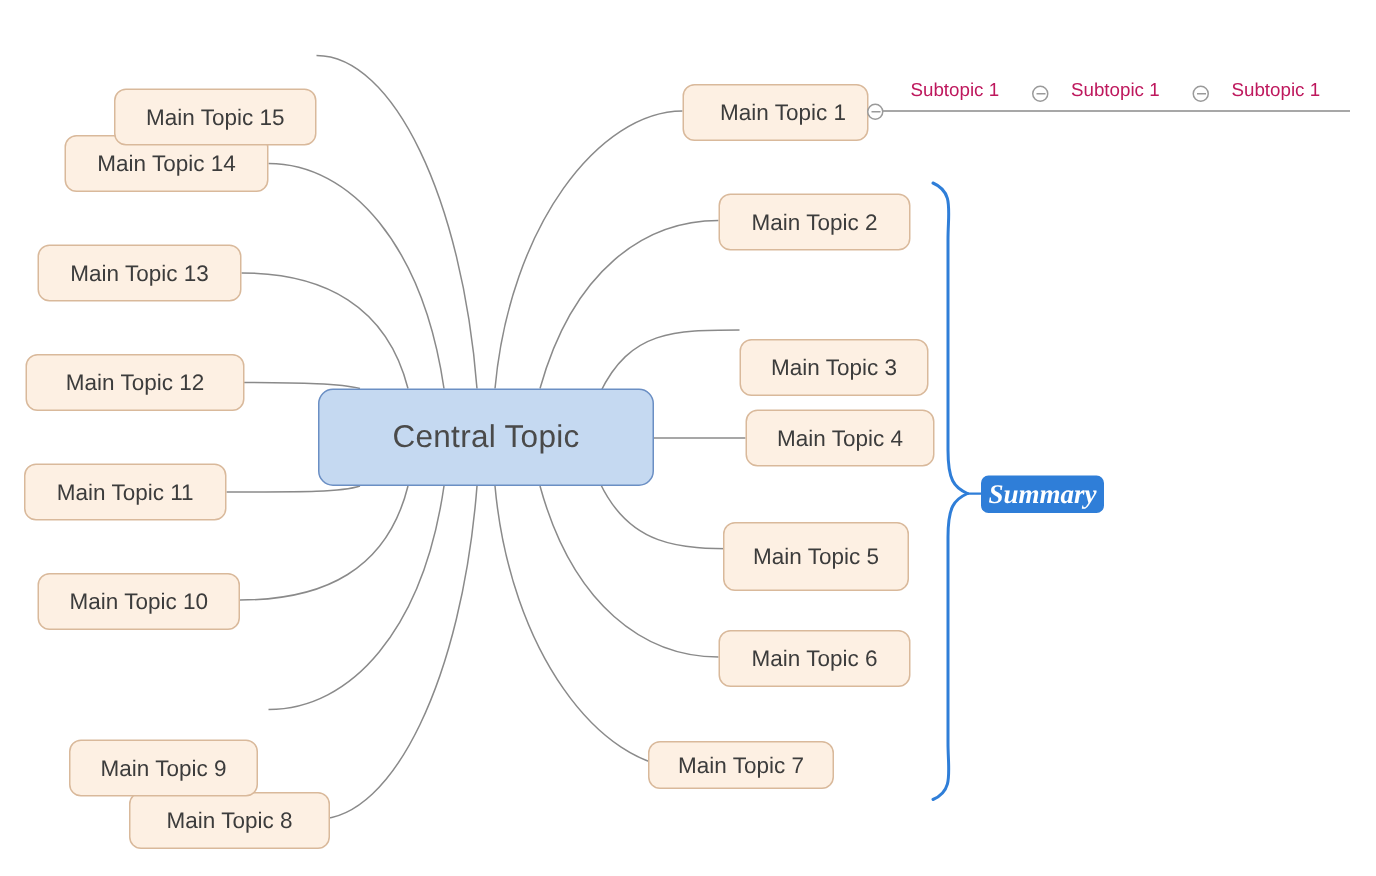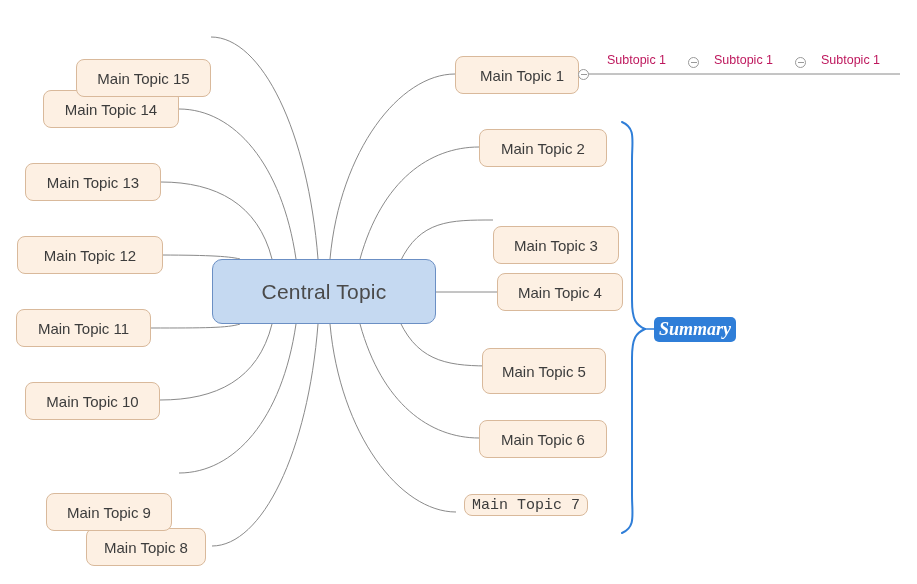--- a/index.html
+++ b/index.html
@@ -138,24 +138,24 @@
   </div>
   <div class="node node-main" style="left:497px; top:273px; width:126px; height:38px;">
     <span>Main Topic 4</span>
   </div>
   <div class="node node-main" style="left:482px; top:348px; width:124px; height:46px;">
     <span>Main Topic 5</span>
   </div>
   <div class="node node-main" style="left:479px; top:420px; width:128px; height:38px;">
     <span>Main Topic 6</span>
   </div>
-  <div class="node node-main" style="left:464px; top:494px; width:124px; height:22px;font-family:Liberation Mono, monospace;">
+  <div class="node node-main" style="left:432px; top:494px; width:124px; height:32px;">
     <span>Main Topic 7</span>
   </div>
-  <div class="node node-main" style="left:86px; top:528px; width:120px; height:38px;">
+  <div class="node node-main" style="left:86px; top:528px; width:134px; height:38px;">
     <span>Main Topic 8</span>
   </div>
   <div class="node node-main" style="left:46px; top:455px; width:126px; height:38px;margin-top:38px;">
     <span>Main Topic 9</span>
   </div>
   <div class="node node-main" style="left:25px; top:382px; width:135px; height:38px;">
     <span>Main Topic 10</span>
   </div>
   <div class="node node-main" style="left:16px; top:309px; width:135px; height:38px;">
     <span>Main Topic 11</span>

